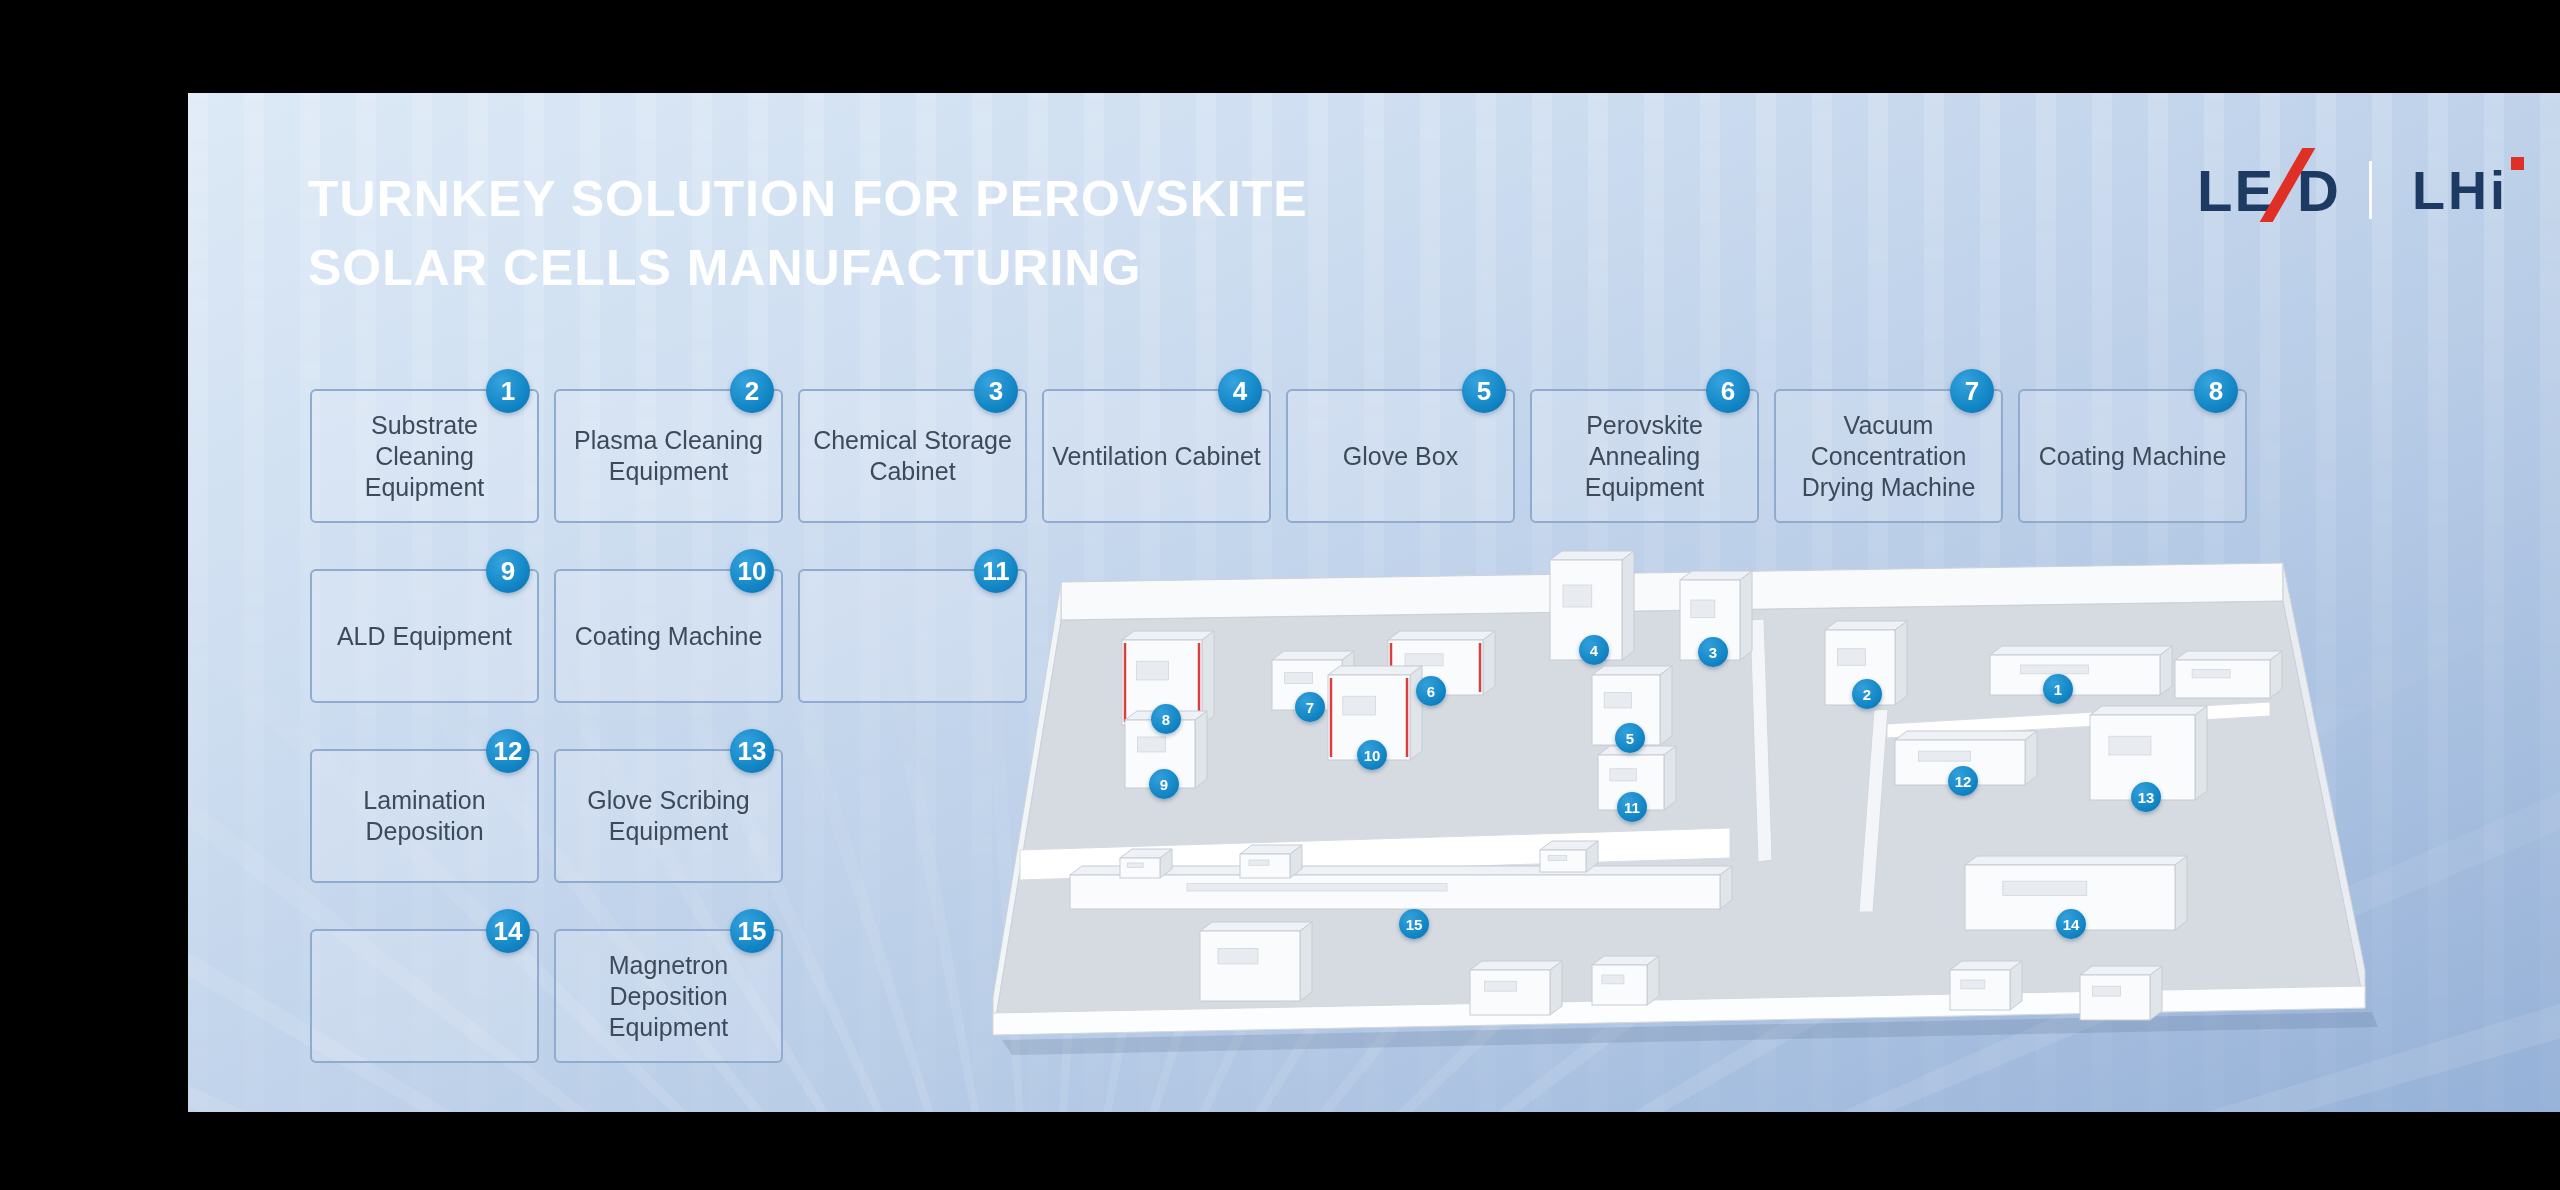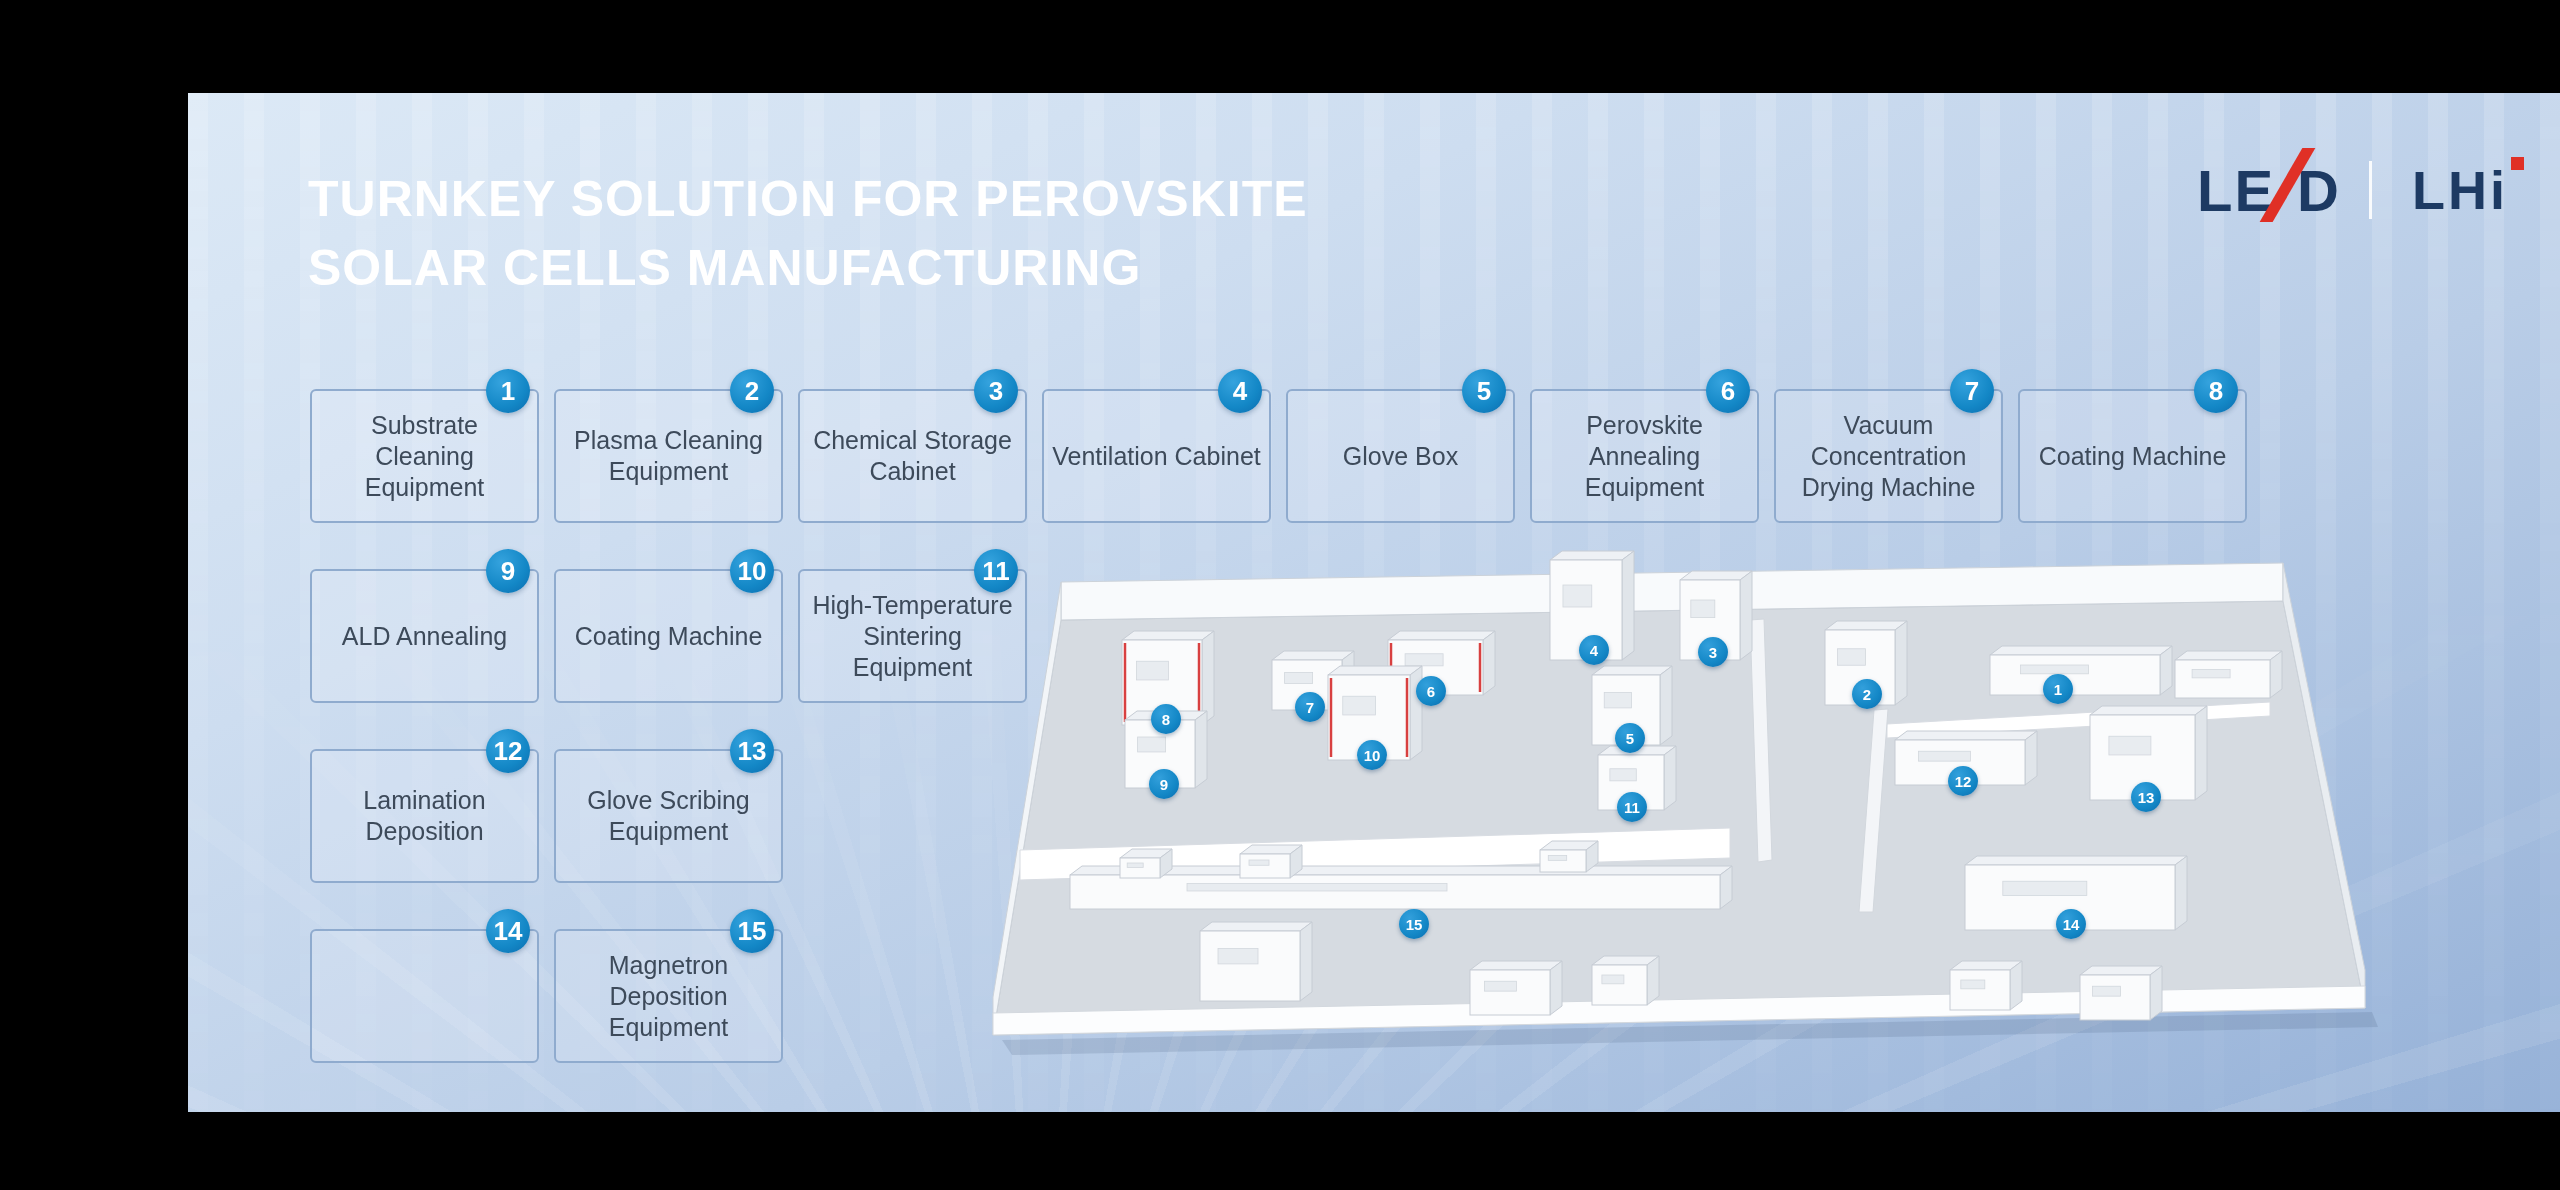--- a/index.html
+++ b/index.html
@@ -113,29 +113,28 @@
       <div class="eq-box" style="left: 1586px; top: 296px;">
         <div class="eq-badge">7</div>
         <div class="eq-label">Vacuum Concentration Drying Machine</div>
       </div>
       <div class="eq-box" style="left: 1830px; top: 296px;">
         <div class="eq-badge">8</div>
         <div class="eq-label">Coating Machine</div>
       </div>
       <div class="eq-box" style="left: 122px; top: 476px;">
         <div class="eq-badge">9</div>
-        <div class="eq-label">ALD Annealing</div>
+        <div class="eq-label">ALD Equipment</div>
       </div>
       <div class="eq-box" style="left: 366px; top: 476px;">
         <div class="eq-badge">10</div>
         <div class="eq-label">Coating Machine</div>
       </div>
       <div class="eq-box" style="left: 610px; top: 476px;">
         <div class="eq-badge">11</div>
-        <div class="eq-label">High-Temperature Sintering Equipment</div>
       </div>
       <div class="eq-box" style="left: 122px; top: 656px;">
         <div class="eq-badge">12</div>
         <div class="eq-label">Lamination Deposition</div>
       </div>
       <div class="eq-box" style="left: 366px; top: 656px;">
         <div class="eq-badge">13</div>
         <div class="eq-label">Glove Scribing Equipment</div>
       </div>
       <div class="eq-box" style="left: 122px; top: 836px;">

